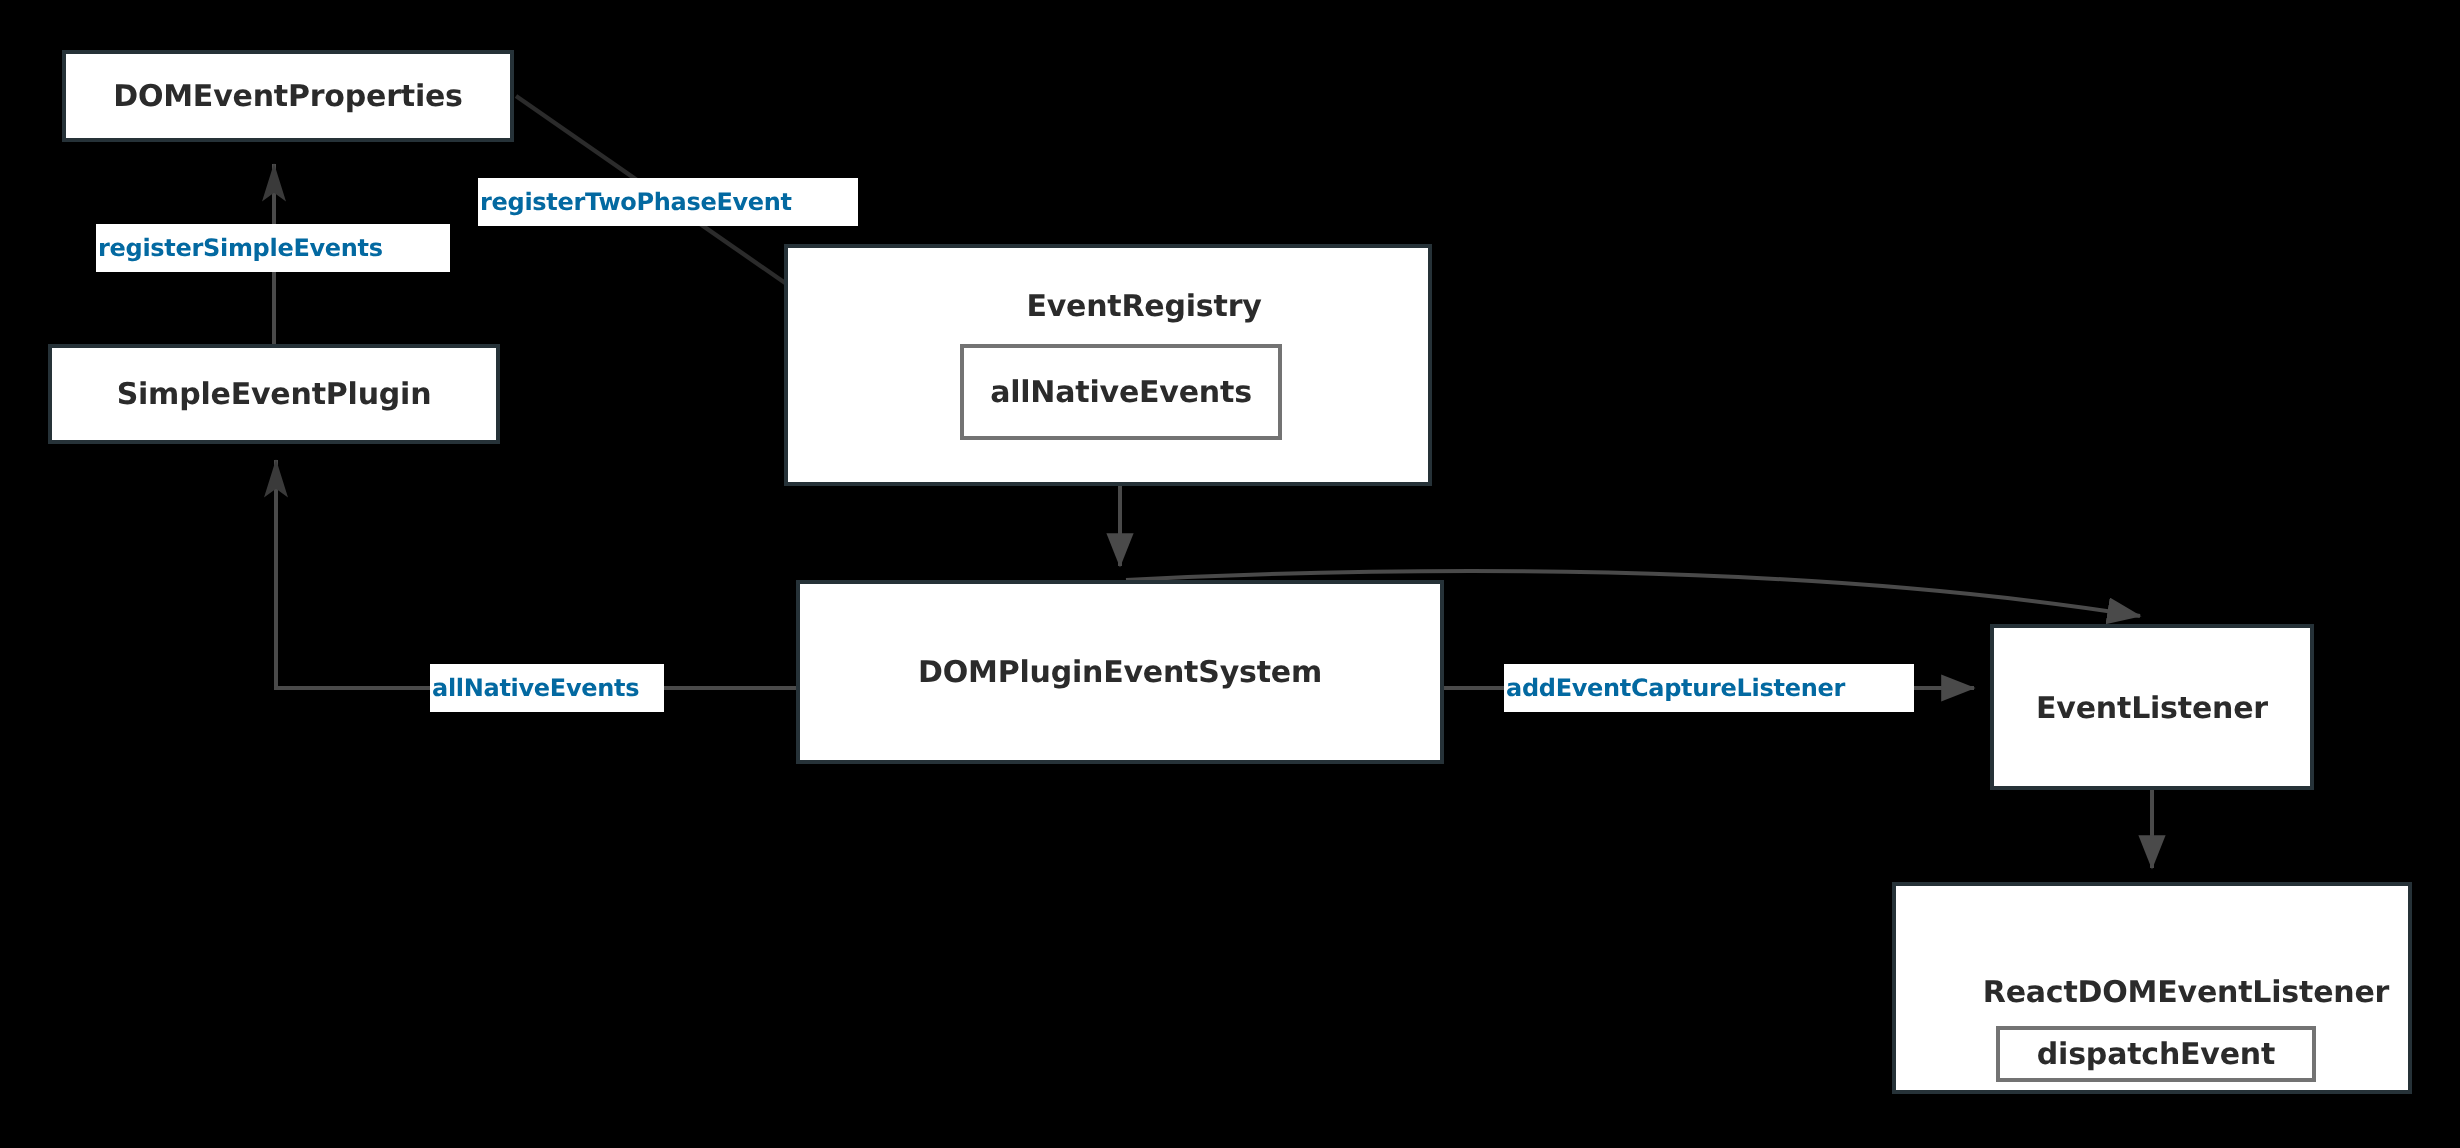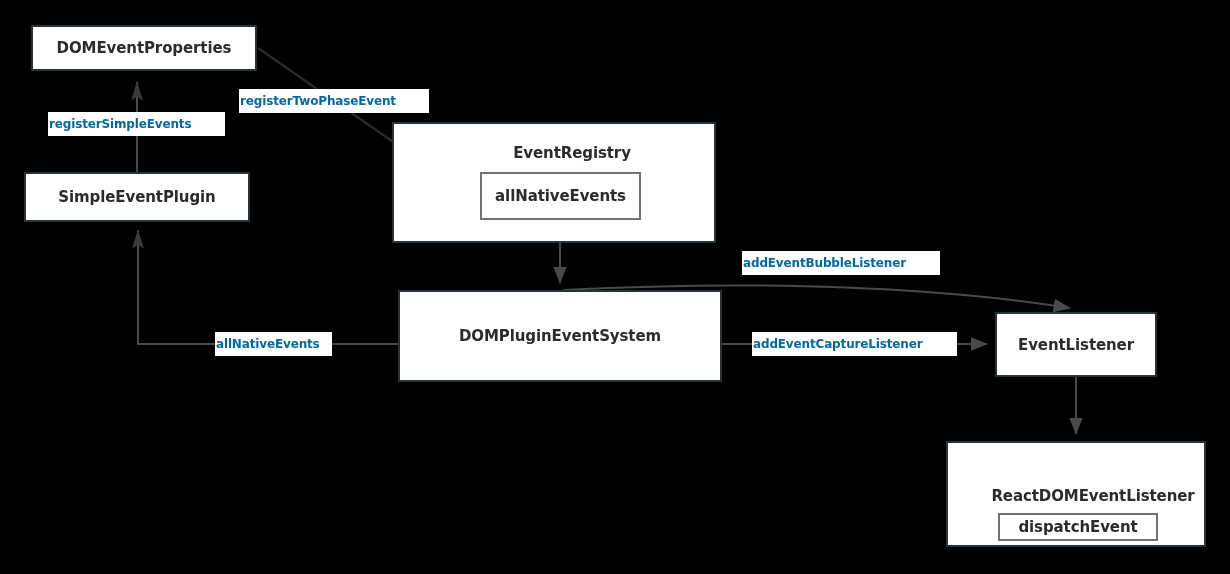--- a/index.html
+++ b/index.html
@@ -134,31 +134,30 @@
   </div>
 
   <div class="inner-box" id="n-allNativeEvents" style="left: 480px; top: 172px; width: 161px; height: 48px;">
     <span class="node-label">allNativeEvents</span>
   </div>
 
   <div class="node" id="n-domPluginEventSystem" style="left: 398px; top: 290px; width: 324px; height: 92px;">
     <span class="node-label">DOMPluginEventSystem</span>
   </div>
 
-  <div class="node" id="n-eventListener" style="left: 995px; top: 312px; width: 162px; height: 65px;">
+  <div class="node" id="n-eventListener" style="left: 995px; top: 312px; width: 162px; height: 83px;">
     <span class="node-label">EventListener</span>
   </div>
 
   <div class="node container" id="n-reactDOMEventListener" style="left: 946px; top: 441px; width: 260px; height: 106px;">
     <span class="node-label" style="top:44px;padding-left:34px;">ReactDOMEventListener</span>
   </div>
 
   <div class="inner-box" id="n-dispatchEvent" style="left: 998px; top: 513px; width: 160px; height: 28px;">
     <span class="node-label">dispatchEvent</span>
   </div>
 
   <div class="edge-label" id="l-registerSimpleEvents" style="left: 48px; top: 112px; width: 177px;">registerSimpleEvents</div>
   <div class="edge-label" id="l-registerTwoPhaseEvent" style="left: 239px; top: 89px; width: 190px;">registerTwoPhaseEvent</div>
   <div class="edge-label" id="l-registerEvents" style="left: 215px; top: 332px; width: 117px;">allNativeEvents</div>
-  <div class="edge-label" id="l-addEventBubbleListener" style="left: 742px; top: 251px; width: 198px;">addEventBubbleListener</div>
   <div class="edge-label" id="l-addEventCaptureListener" style="left: 752px; top: 332px; width: 205px;">addEventCaptureListener</div>
 
 </div>
 
 </body></html>

